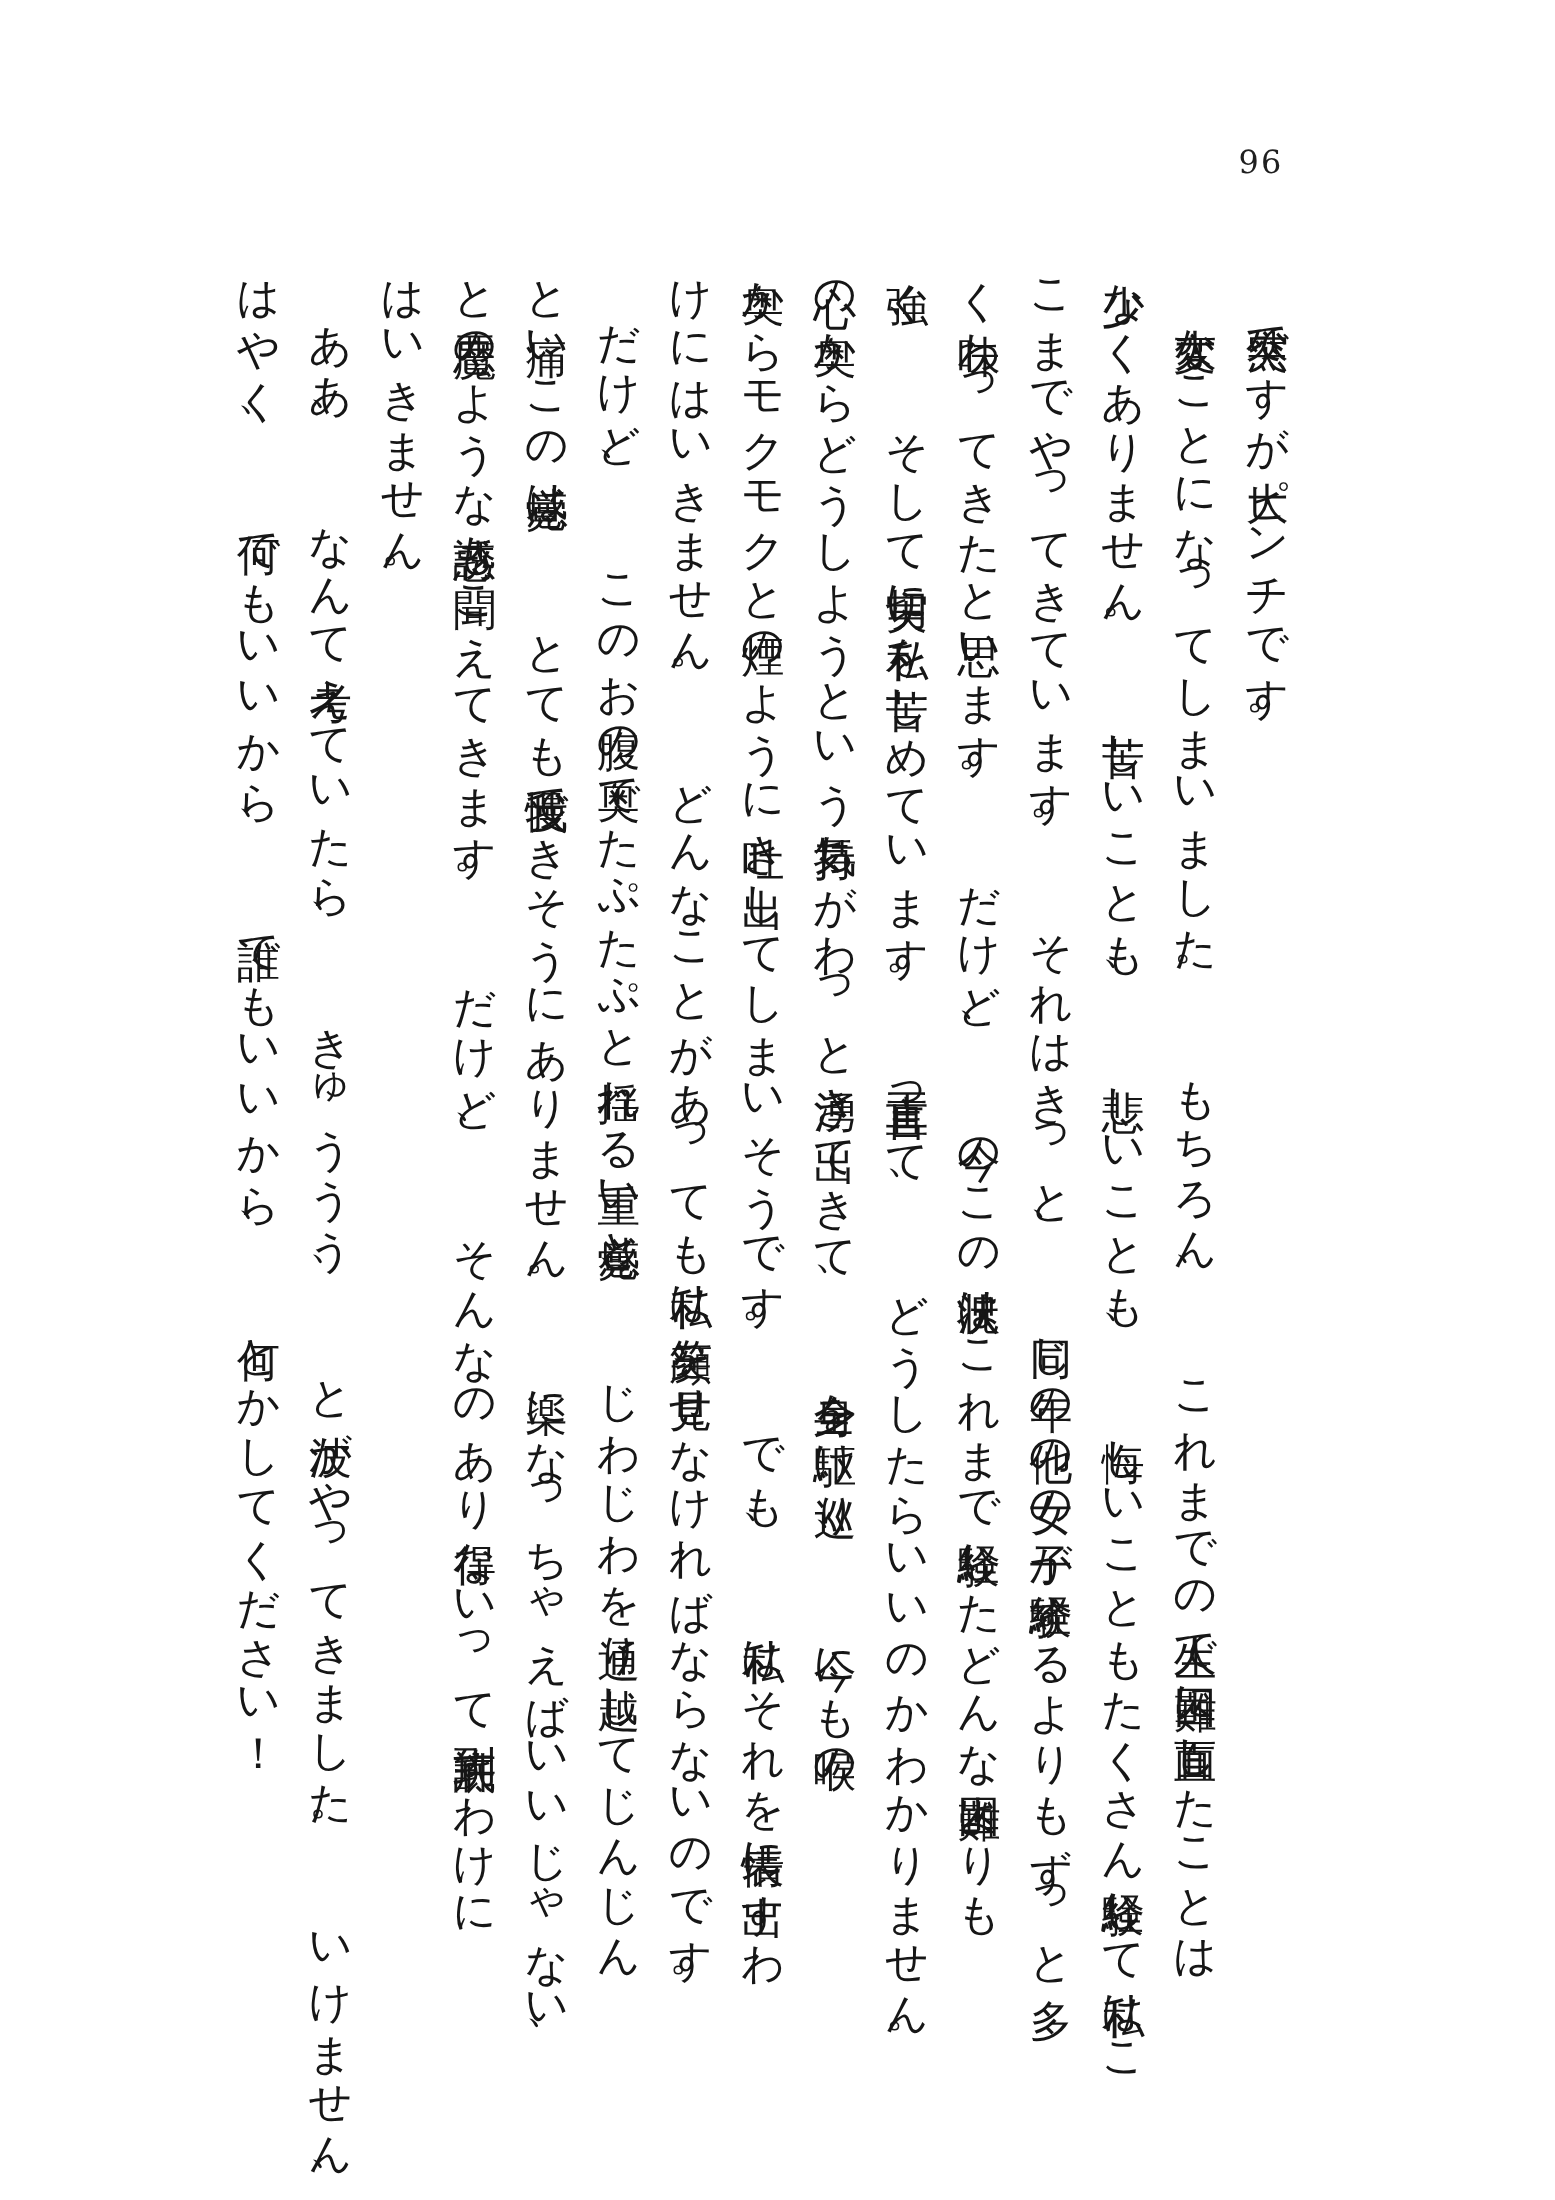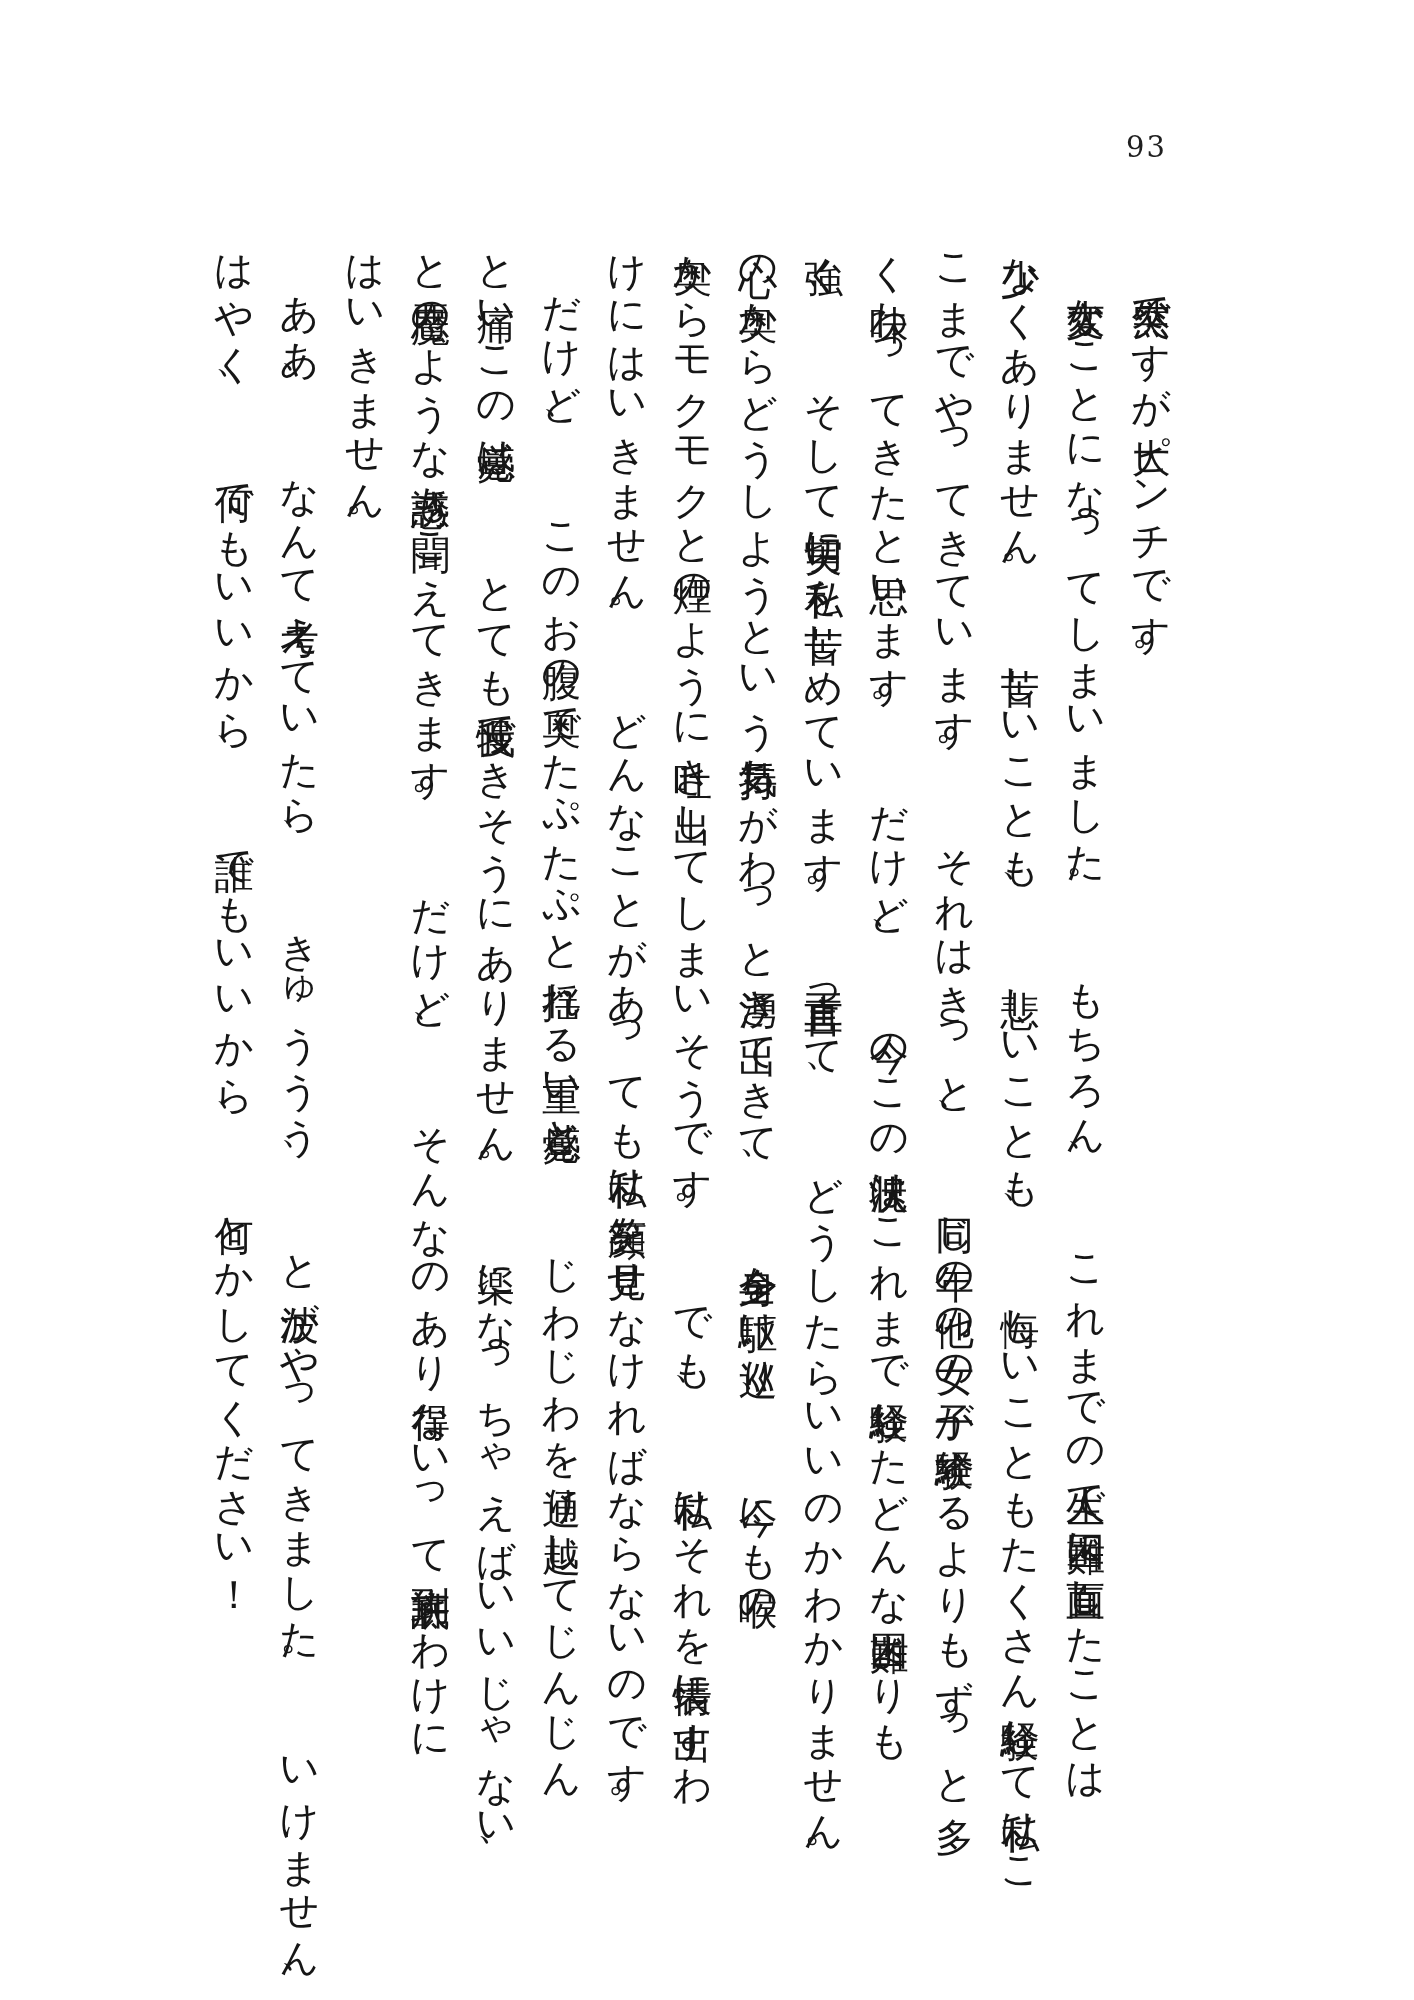--- a/index.html
+++ b/index.html
@@ -49,21 +49,21 @@
     white-space: nowrap;
   }
   .tline.indent {
     text-indent: 40px;
   }
 </style>
 </head>
 <body>
 
 <div class="page">
-  <div class="page-number">93</div>
+  <div class="page-number">96</div>
 
   <div class="text-block">
       <div class="paragraph">
         <div class="tline indent">突然ですが大ピンチです。</div>
       </div>
       <div class="paragraph">
         <div class="tline indent">大変なことになってしまいました。 もちろん、 これまでの人生で困難に直面したことは</div>
         <div class="tline">少なくありません。 苦しいことも、 悲しいことも、 悔しいこともたくさん経験して私はこ</div>
         <div class="tline">こまでやってきています。 それはきっと、 同じ年の他の女の子が経験するよりもずっと多</div>
         <div class="tline">く味わってきたと思います。 だけど、 今のこの状況はこれまで経験したどんな困難よりも</div>

